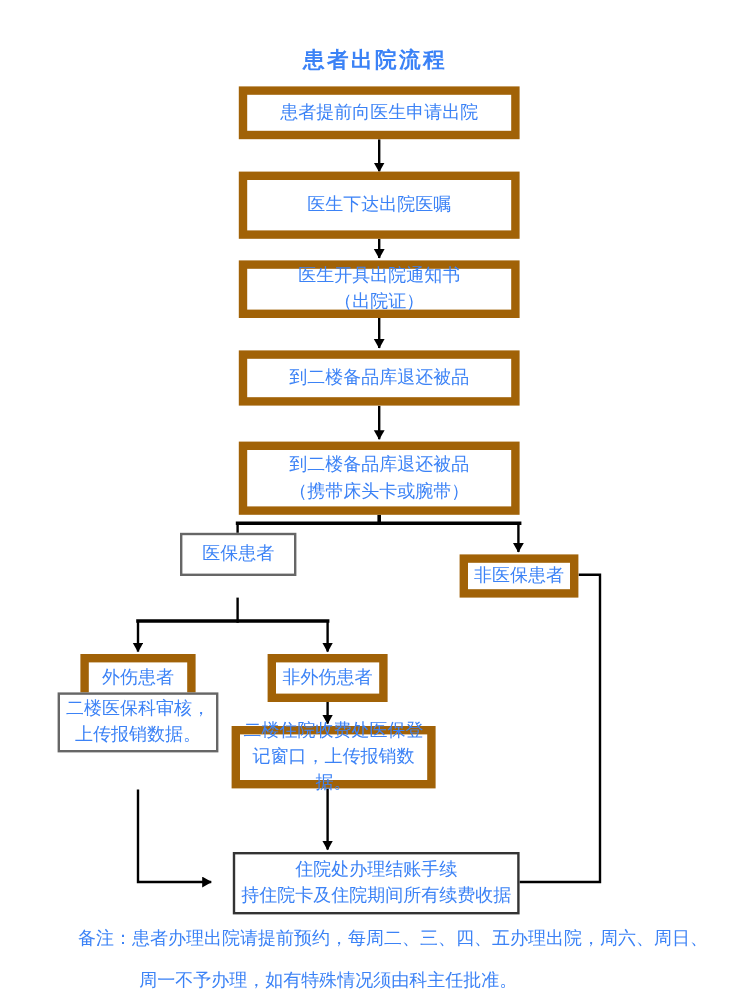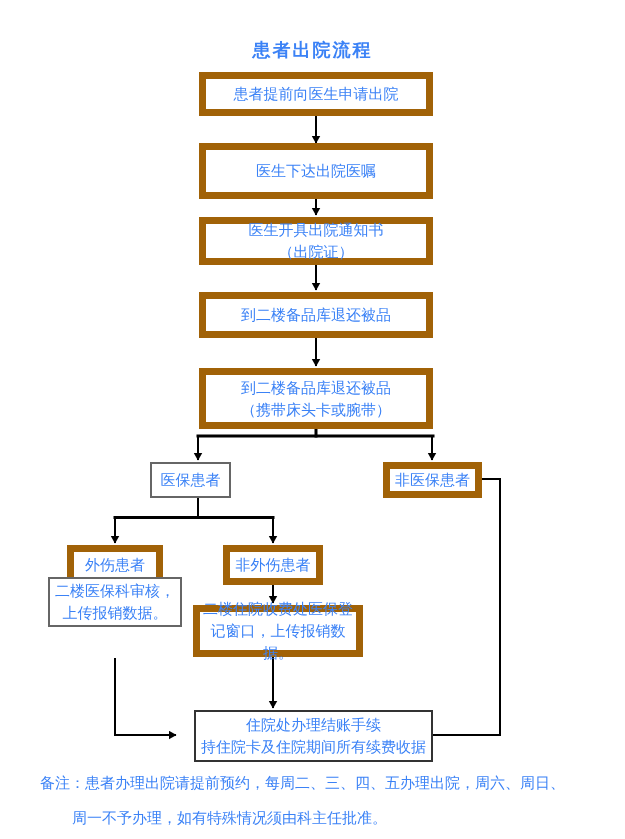--- a/index.html
+++ b/index.html
@@ -41,22 +41,22 @@
   }
   .node.gray-thick { border: 2px solid #666666; }
   .node.dark-thick { border: 2px solid #333333; }
   .note {
     position: absolute;
     left: 40px; top: 765px;
     width: 570px;
     font-size: 15px;
     line-height: 35px;
   }
-  .note-line { white-space: nowrap; }
-  .note-line.indent { margin-left: 32px; }
+  .note-line { white-space: nowrap; margin-left: 25px; }
+  .note-line.indent { margin-left: 76px; }
 </style>
 </head>
 <body>
 
 <div class="page">
 
   <svg class="connectors" viewBox="0 0 625 839" xmlns="http://www.w3.org/2000/svg">
     <defs>
       <marker id="arw" markerUnits="userSpaceOnUse" markerWidth="9" markerHeight="10" refX="7.5" refY="4.5" orient="auto">
         <path d="M0 0 L8 4.5 L0 9 Z" fill="#000000"></path>
@@ -96,21 +96,21 @@
   <div class="node" style="left:199px; top:143px; width:234px; height:56px">医生下达出院医嘱</div>
 
   <div class="node" style="left:199px; top:217px; width:234px; height:48px">医生开具出院通知书
 （出院证）</div>
 
   <div class="node" style="left:199px; top:292px; width:234px; height:46px">到二楼备品库退还被品</div>
 
   <div class="node" style="left:199px; top:368px; width:234px; height:61px">到二楼备品库退还被品
 （携带床头卡或腕带）</div>
 
-  <div class="node gray-thick" style="left:150px; top:462px; width:81px; height:36px">医保患者</div>
+  <div class="node gray-thick" style="left:150px; top:444px; width:97px; height:36px">医保患者</div>
 
   <div class="node" style="left:383px; top:462px; width:99px; height:36px">非医保患者</div>
 
   <div class="node" style="left:67px; top:545px; width:96px; height:40px">外伤患者</div>
 
   <div class="node" style="left:223px; top:545px; width:100px; height:40px">非外伤患者</div>
 
   <div class="node gray-thick" style="left:48px; top:577px; width:134px; height:50px">二楼医保科审核，
 上传报销数据。</div>
 

